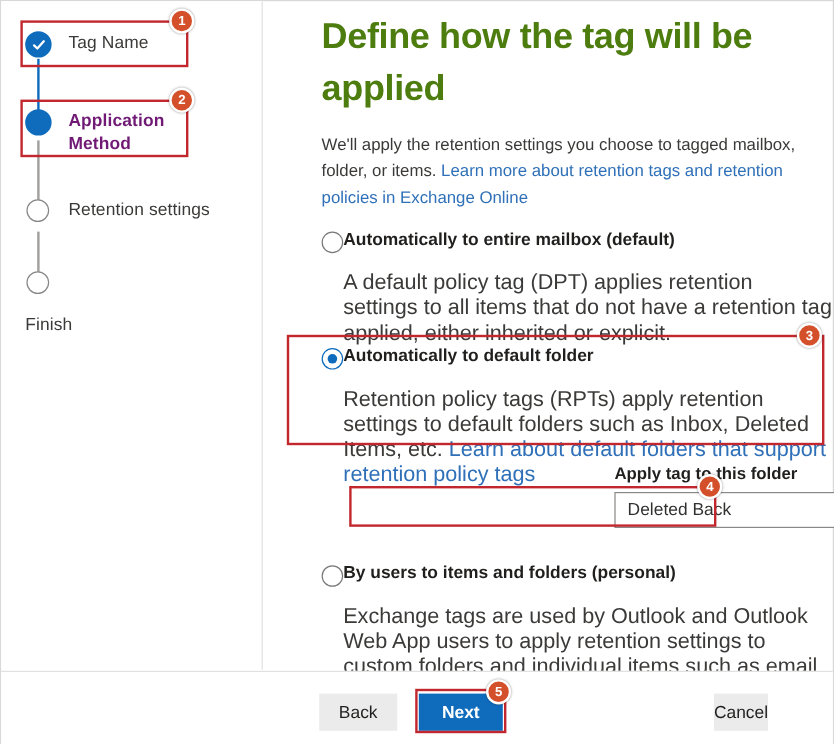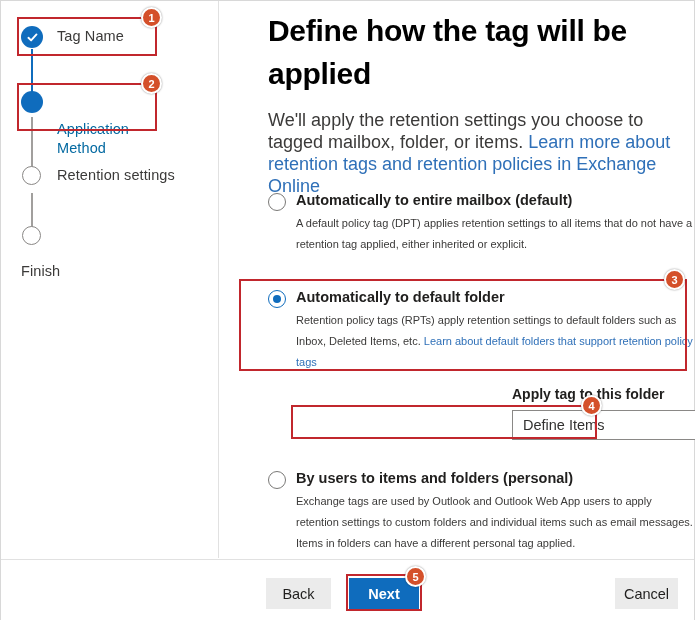--- a/index.html
+++ b/index.html
@@ -74,24 +74,23 @@
     box-sizing: border-box;
   }
   .step-label {
     font-size: 14.5px;
     line-height: 19px;
     color: #3b3a39;
     padding-top: 1px;
     letter-spacing: 0.1px;
   }
   .step-label.current {
-    font-weight: normal;
-    color: #0369a1;
+    font-weight: bold;
+    color: #701a75;
     max-width: 110px;
-    margin-top: 28px;
   }
   .rail-line {
     position: absolute;
     width: 2px;
     z-index: 1;
   }
   .rail-line.done { background: #0f6cbd; }
   .rail-line.todo { background: #a19f9d; }
 
   
@@ -105,48 +104,47 @@
     padding: 0;
   }
   #page-title {
     position: absolute;
     left: 48px;
     top: 8px;
     width: 420px;
     font-size: 30px;
     line-height: 43px;
     font-weight: bold;
-    color: #000000;
+    color: #4d7c0f;
     letter-spacing: -0.3px;
   }
   #intro {
     position: absolute;
     left: 48px;
     top: 108px;
     width: 418px;
-    font-size: 18px;
+    font-size: 14px;
     line-height: 22px;
     color: #3b3a39;
   }
   a.link {
     color: #2f70b8;
     text-decoration: none;
     cursor: pointer;
   }
 
   
   .option {
     position: absolute;
     left: 48px;
     width: 426px;
   }
   .option-row {
     display: flex;
     align-items: flex-start;
-    gap: 10px;
     justify-content: space-between;
   }
   .radio {
     flex: 0 0 18px;
     width: 18px;
     height: 18px;
     border-radius: 50%;
     border: 1.4px solid #7a7977;
     background: #ffffff;
     box-sizing: border-box;
@@ -167,24 +165,24 @@
     border-radius: 50%;
     background: #0f6cbd;
   }
   .option-title {
     font-size: 14.5px;
     line-height: 19px;
     font-weight: bold;
     color: #201f1e;
   }
   .option-desc {
-    font-size: 11px;
+    font-size: 18px;
     line-height: 21px;
     color: #3b3a39;
-    margin-top: 3px;
+    margin-top: 15px;
   }
   .option-body { flex: 1 1 auto; }
 
   
   #field-group {
     position: absolute;
     left: 292px;
     top: 384px;
     width: 302px;
   }
@@ -243,24 +241,23 @@
   }
   #btn-next {
     left: 348px;
     width: 70px;
     background: #0f6cbd;
     color: #ffffff;
     font-weight: bold;
   }
   #btn-cancel {
     left: 594px;
-    width: 63px;
+    width: 45px;
     background: #ebebeb;
     color: #201f1e;
-    margin-left: 20px;
   }
 
   
   .hl {
     position: absolute;
     border: 2.5px solid #c1272d;
     box-sizing: border-box;
     pointer-events: none;
     z-index: 40;
   }
@@ -350,21 +347,21 @@
         <div class="option-body">
           <div class="option-title">Automatically to default folder</div>
           <div class="option-desc"><span>Retention policy tags (RPTs) apply retention settings to default folders such as Inbox, Deleted Items, etc. </span><a class="link" href="#">Learn about default folders that support retention policy tags</a></div>
         </div>
       </div>
     </div>
 
     <div id="field-group">
       <div id="field-label">Apply tag to this folder</div>
       <div id="folder-dropdown">
-        <span class="value">Define Items</span>
+        <span class="value">Deleted Back</span>
 
       </div>
     </div>
 
     <div class="option" style="top:468px;">
       <div class="option-row">
         <div class="radio"></div>
         <div class="option-body">
           <div class="option-title">By users to items and folders (personal)</div>
           <div class="option-desc">Exchange tags are used by Outlook and Outlook Web App users to apply retention settings to custom folders and individual items such as email messages. Items in folders can have a different personal tag applied.</div>

